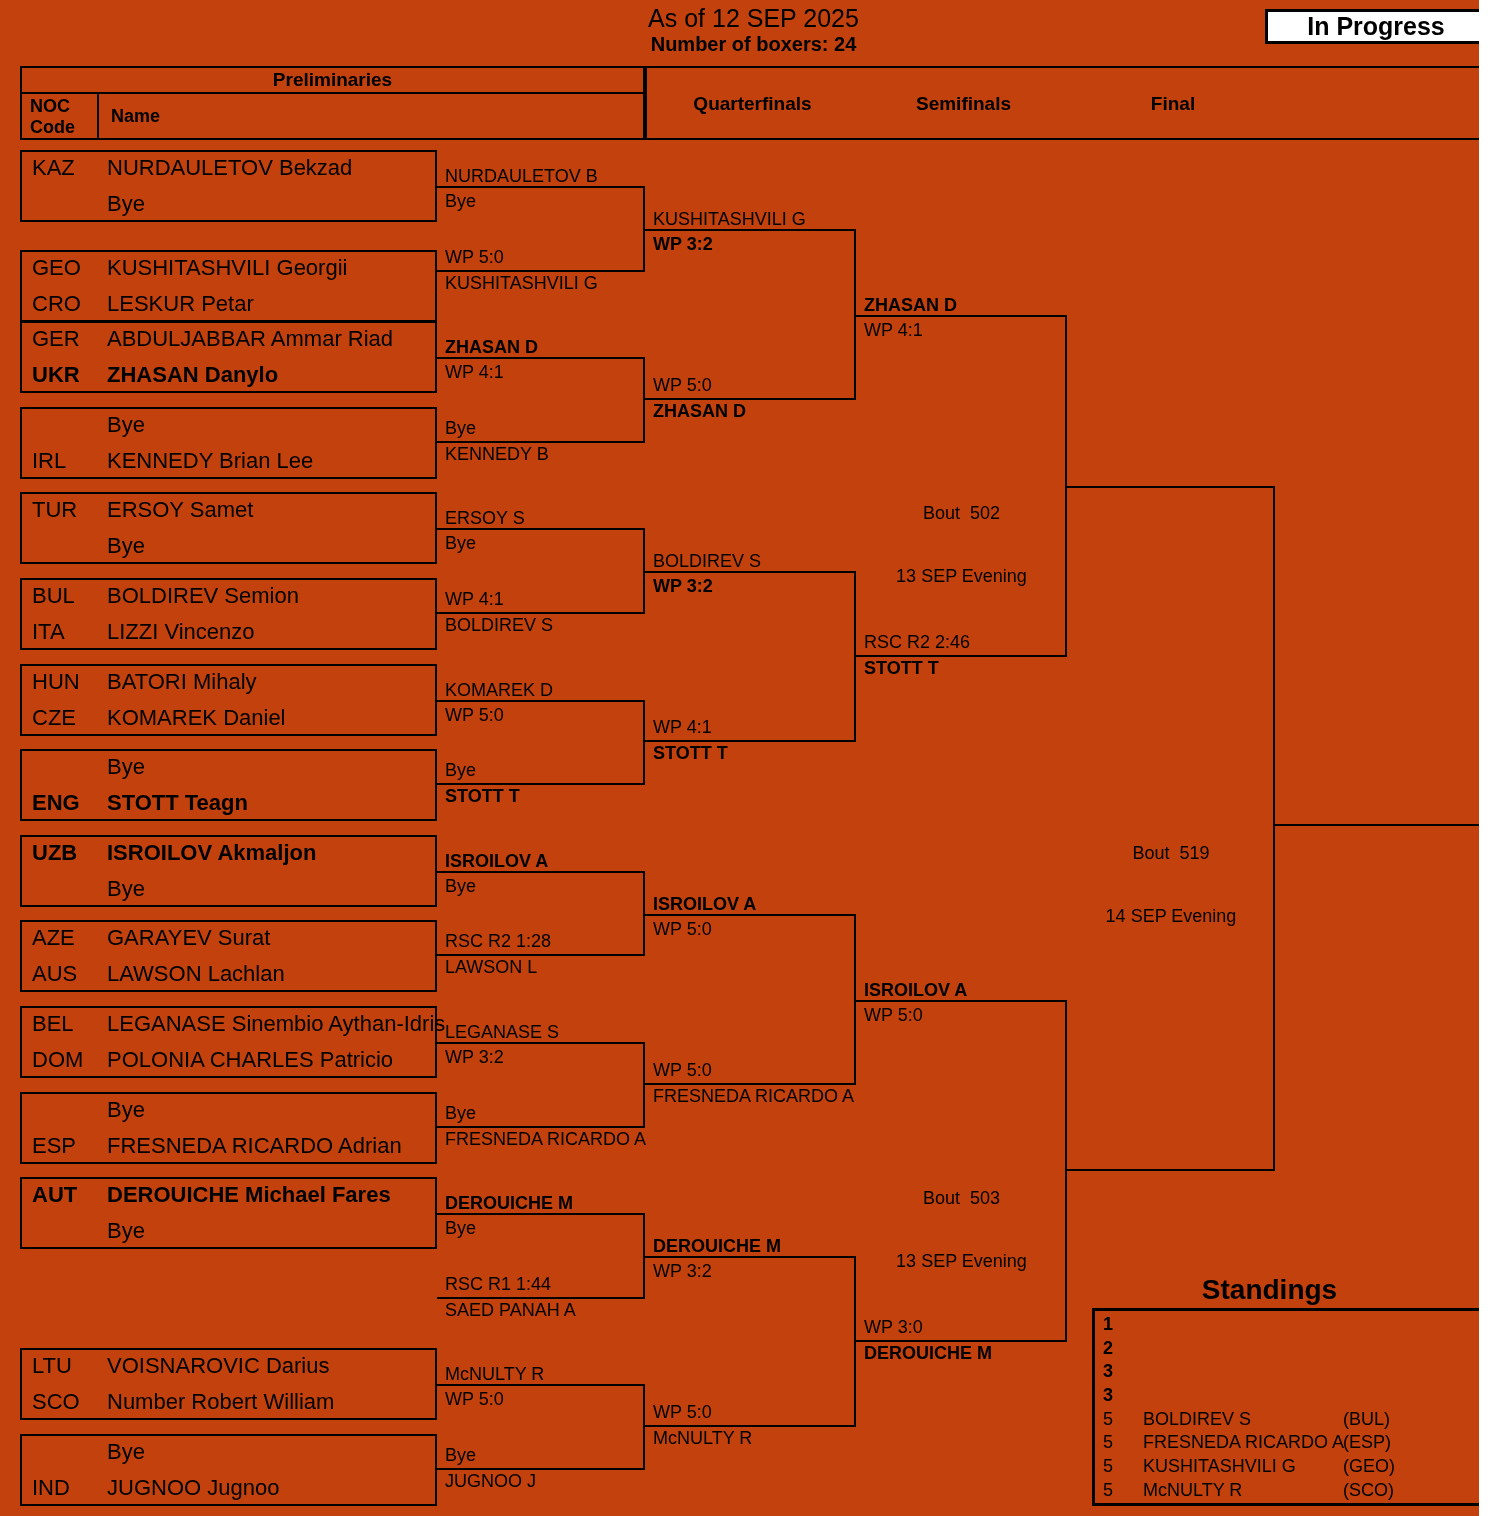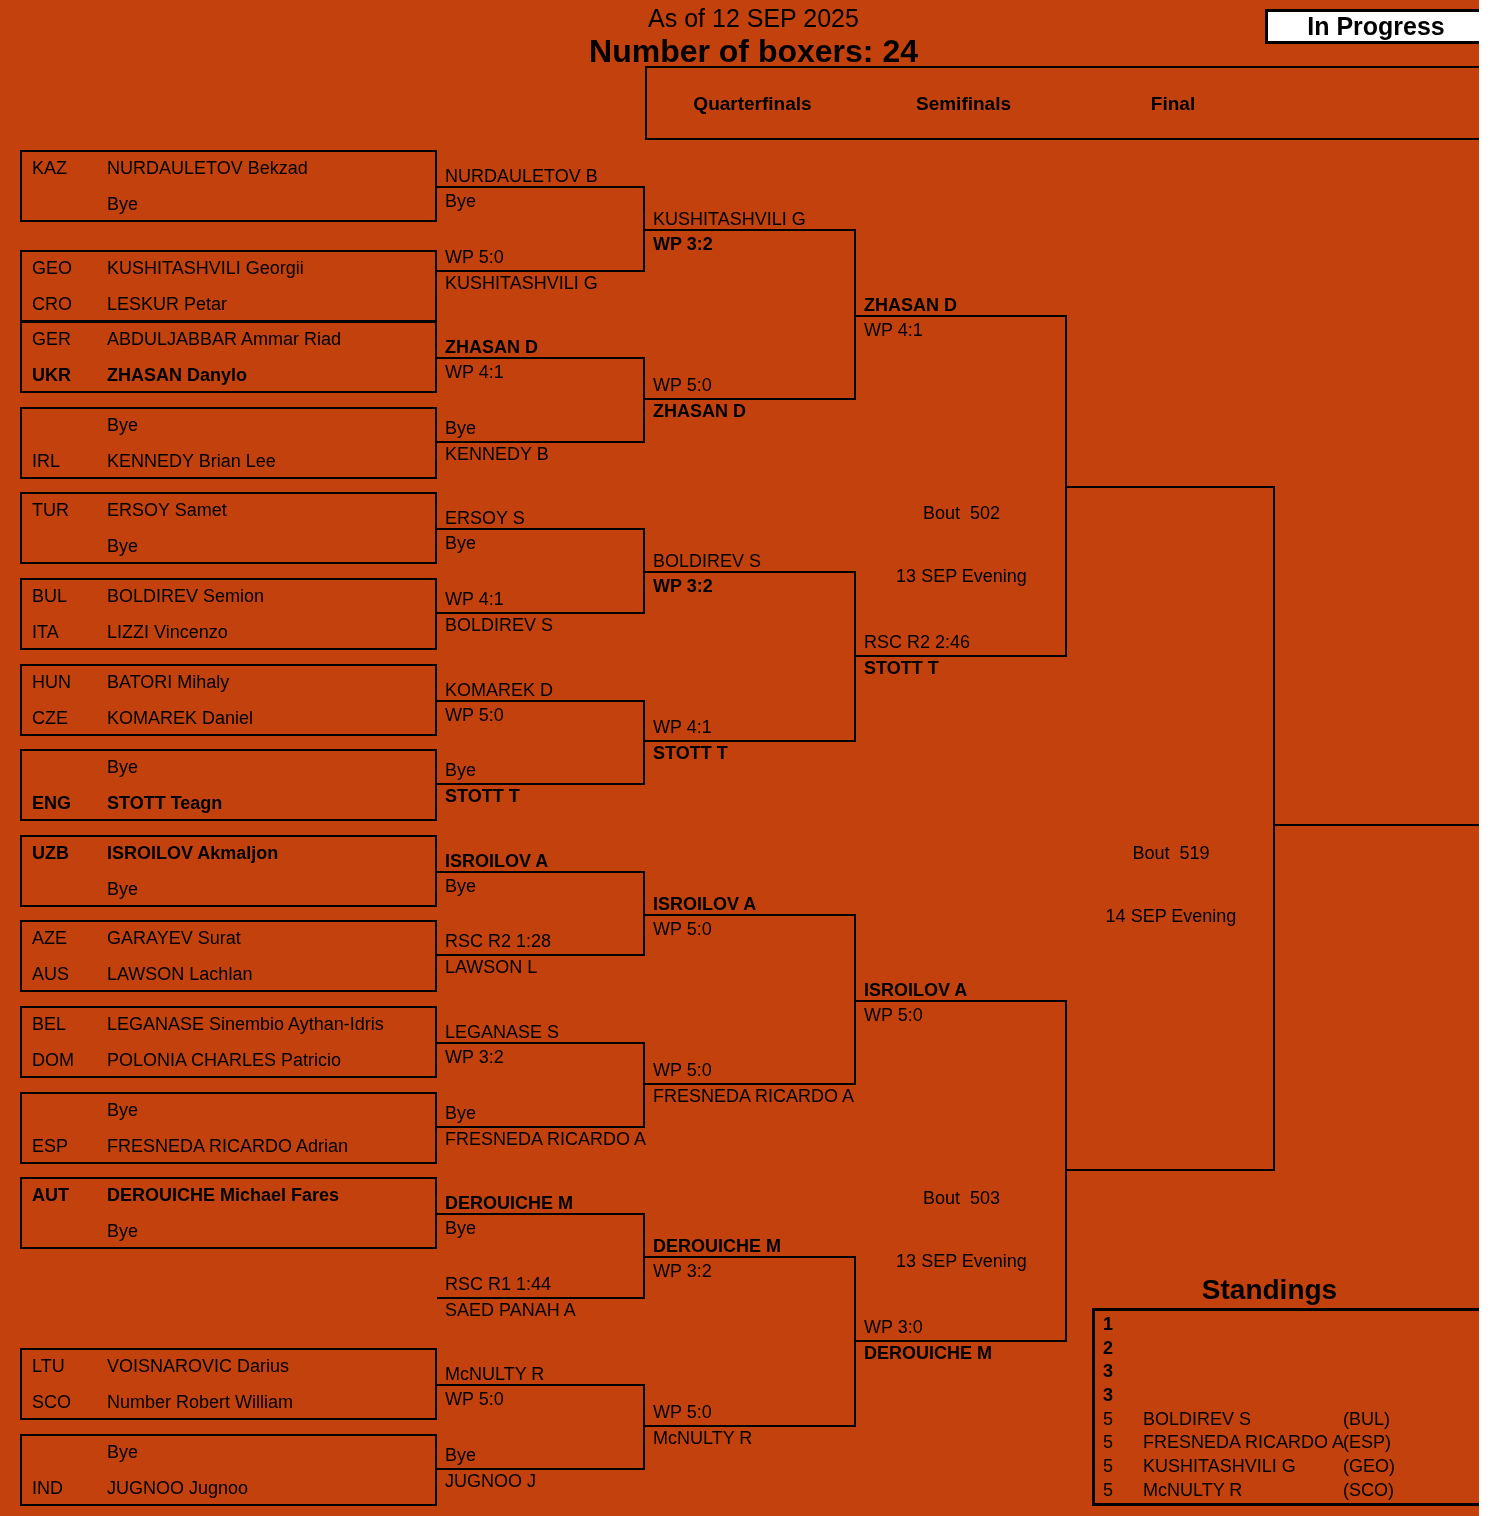--- a/index.html
+++ b/index.html
@@ -1,35 +1,35 @@
 <!DOCTYPE html>
 <html><head>
 <meta charset="utf-8">
 <style>
   html,body{margin:0;padding:0;background:#fff;}
   #root{position:relative;width:1479px;height:1516px;background:#c2410c;color:#000;
         font-family:"Liberation Sans",sans-serif;overflow:hidden;}
   .b{font-weight:bold;}
   
   .title1{position:absolute;left:20px;top:4px;width:1467px;text-align:center;font-size:25px;}
-  .title2{position:absolute;left:20px;top:33px;width:1467px;text-align:center;font-size:32px;font-weight:bold;}
+  .title2{position:absolute;left:20px;top:33px;width:1467px;text-align:center;font-size:20px;font-weight:bold;}
   .status{position:absolute;left:1265px;top:9px;width:222px;height:35px;border:3px solid #000;
           box-sizing:border-box;text-align:center;font-size:25px;font-weight:bold;line-height:29px;background:#fff;}
   .hleft{position:absolute;left:20px;top:66px;width:625px;height:74px;border:2px solid #000;box-sizing:border-box;}
   .hprelim{height:24px;border-bottom:2px solid #000;text-align:center;font-weight:bold;font-size:19px;line-height:24px;}
   .hnoc{position:absolute;top:26px;bottom:0;left:0;width:77px;border-right:2px solid #000;
         font-weight:bold;font-size:18px;line-height:21px;padding:2px 0 0 8px;box-sizing:border-box;}
   .hname{position:absolute;top:26px;bottom:0;left:79px;right:0;font-weight:bold;font-size:18px;
          display:flex;align-items:center;padding-left:10px;}
   .hright{position:absolute;left:645px;top:66px;width:842px;height:74px;border:2px solid #000;box-sizing:border-box;}
   .hcol{position:absolute;top:25px;text-align:center;font-weight:bold;font-size:19px;}
   .hq{left:0;width:211px;} .hs{left:211px;width:211px;} .hf{left:422px;width:208px;}
   
   .pair{position:absolute;left:20px;width:417px;height:72px;border:2px solid #000;box-sizing:border-box;}
-  .prow{position:absolute;left:0;right:0;height:20px;font-size:18px;line-height:20px;}
+  .prow{position:absolute;left:0;right:0;height:20px;font-size:22px;line-height:20px;}
   .prow.r1{top:6px;} .prow.r2{bottom:6px;}
   .noc{position:absolute;left:10px;white-space:nowrap;}
   .nm{position:absolute;left:85px;white-space:nowrap;}
   
   .match{position:absolute;border:2px solid #000;border-left:none;box-sizing:border-box;}
   .lab{position:absolute;left:8px;white-space:nowrap;font-size:18px;line-height:20px;}
   .tn{bottom:100%;margin-bottom:2px;}
   .tr{top:3px;}
   .br{bottom:3px;}
   .bn{top:100%;margin-top:3px;}
@@ -46,20 +46,25 @@
 </style>
 </head>
 <body>
 
 <div id="root">
 
   <div class="title1">As of 12 SEP 2025</div>
   <div class="title2">Number of boxers: 24</div>
   <div class="status">In Progress</div>
 
+  <div class="hleft">
+    <div class="hprelim">Preliminaries</div>
+    <div class="hnoc">NOC Code</div>
+    <div class="hname">Name</div>
+  </div>
   <div class="hright">
     <div class="hcol hq">Quarterfinals</div>
     <div class="hcol hs">Semifinals</div>
     <div class="hcol hf">Final</div>
   </div>
 
   <div class="pair" style="top:150px">
     <div class="prow r1">
         <span class="noc">KAZ</span>
         <span class="nm">NURDAULETOV Bekzad</span>

